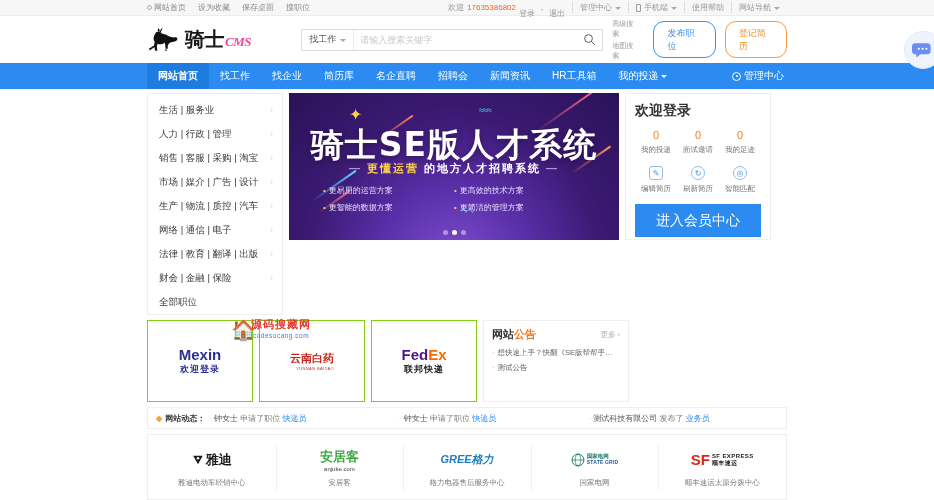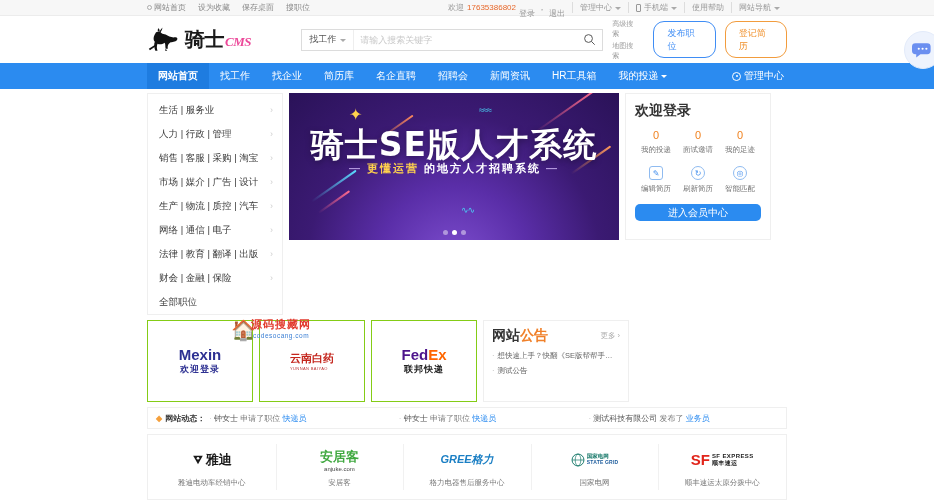--- a/index.html
+++ b/index.html
@@ -96,34 +96,34 @@
   .login .welcome { font-size:14px; color:#333; font-weight:bold; margin-bottom:9px; }
   .login .stats { display:flex; justify-content:space-between; text-align:center; margin-bottom:11px; }
   .login .stats > div { flex:1; }
   .login .num { color:#f08321; font-size:11px; margin-bottom:4px; }
   .login .slab { font-size:7.5px; color:#777; white-space:nowrap; }
   .login .acts { display:flex; justify-content:space-between; text-align:center; margin-bottom:10px; }
   .login .acts > div { flex:1; }
   .login .aicon { width:14px;height:14px;margin:0 auto 4px; border:1px solid #8fbbf0; border-radius:3px; color:#4a93ee; font-size:8px; display:flex; align-items:center; justify-content:center; }
   .login .aicon.round { border-radius:50%; }
   .login .alab { font-size:7.5px; color:#777; white-space:nowrap; }
-  .login .enter { height:17px; background:#2b8bf0; color:#fff; font-size:10px; display:flex; align-items:center; justify-content:center; border-radius:5px; cursor:pointer; }
+  .login .enter { height:33px; background:#2b8bf0; color:#fff; font-size:14px; display:flex; align-items:center; justify-content:center; border-radius:0; cursor:pointer; }
 
   
   .row2 { display:flex; gap:6px; margin-top:5px; height:82px; }
   .logos { width:330px; display:flex; gap:6px; position:relative; }
   .logo-card { flex:1; border:1px solid #84cc16; background:#fff; display:flex; align-items:center; justify-content:center; }
   .watermark { position:absolute; left:104px; top:-3px; text-align:center; pointer-events:none; }
   .wm-t { color:#e23a2e; font-size:11px; font-weight:bold; letter-spacing:1px; font-family:"DejaVu Sans", sans-serif; }
   .wm-s { color:#3b7fd4; font-size:6.5px; letter-spacing:.5px; }
   .wm-house { position:absolute; left:84px; top:-2px; font-size:20px; }
 
   .notice { width:146px; border:1px solid #efefef; background:#fff; padding:6px 8px; }
   .notice .nhead { display:flex; align-items:center; justify-content:space-between; margin-bottom:6px; }
-  .notice .ntitle { font-size:14px; font-weight:bold; }
+  .notice .ntitle { font-size:11px; font-weight:bold; }
   .notice .ntitle .a { color:#333; }
   .notice .ntitle .b { color:#f0802a; }
   .notice .nmore { font-size:7.5px; color:#aaa; text-decoration:none; }
   .notice li { list-style:none; font-size:7.5px; color:#666; margin-bottom:5px; white-space:nowrap; overflow:hidden; text-overflow:ellipsis; }
   .notice li::before { content:"·"; margin-right:3px; color:#bbb; }
 
   
   .dyn { margin-top:5px; height:22px; border:1px solid #efefef; background:#fff; display:flex; align-items:center; padding:0 8px; font-size:8px; color:#777; gap:4px; }
   .dyn .dlab { color:#333; font-weight:bold; display:flex; align-items:center; gap:3px; white-space:nowrap; }
   .dyn .diamond { color:#f5a03c; font-size:8px; }
@@ -321,20 +321,26 @@
         <div class="streak" style="left:278px;top:66px;width:48px;background:linear-gradient(90deg,rgba(255,150,90,0),#ff9a5a);"></div>
         <span class="wave" style="left:172px;top:112px;color:#49d3f7;">∿∿</span>
 
         <div class="t1">骑士SE版人才系统</div>
         <div class="t2">
           <span class="dash">— </span>
           <span class="hl">更懂运营</span>
           <span class="nm">的地方人才招聘系统</span>
           <span class="dash"> —</span>
         </div>
+        <div class="bullets">
+          <span>更易用的运营方案</span>
+          <span>更高效的技术方案</span>
+          <span>更智能的数据方案</span>
+          <span>更简洁的管理方案</span>
+        </div>
         <div class="banner-dots">
           <i></i>
           <i class="on"></i>
           <i></i>
         </div>
       </div>
 
       <div class="login">
         <div class="welcome">欢迎登录</div>
         <div class="stats">
@@ -371,21 +377,21 @@
 
     <div class="row2">
       <div class="logos">
         <div class="logo-card">
           <div style="text-align:center;">
             <div style="font-size:15px;font-weight:bold;color:#2e3192;font-family:'Liberation Sans',sans-serif;">Mexin</div>
             <div style="font-size:9px;color:#2e3192;letter-spacing:1px;font-weight:bold;">欢迎登录</div>
           </div>
         </div>
         <div class="logo-card">
-          <div style="text-align:left;">
+          <div style="text-align:right;">
             <div style="font-size:11px;font-weight:bold;color:#c4261d;font-family:'Liberation Serif',serif;">云南白药</div>
             <div style="font-size:4px;color:#b33;letter-spacing:.4px;">YUNNAN BAIYAO</div>
           </div>
         </div>
         <div class="logo-card">
           <div style="text-align:center;">
             <div style="font-size:15px;font-weight:bold;font-family:'Liberation Sans',sans-serif;"><span style="color:#4d148c;">Fed</span><span style="color:#ff6600;">Ex</span></div>
             <div style="font-size:9px;font-weight:bold;color:#222;letter-spacing:1px;">联邦快递</div>
           </div>
         </div>

